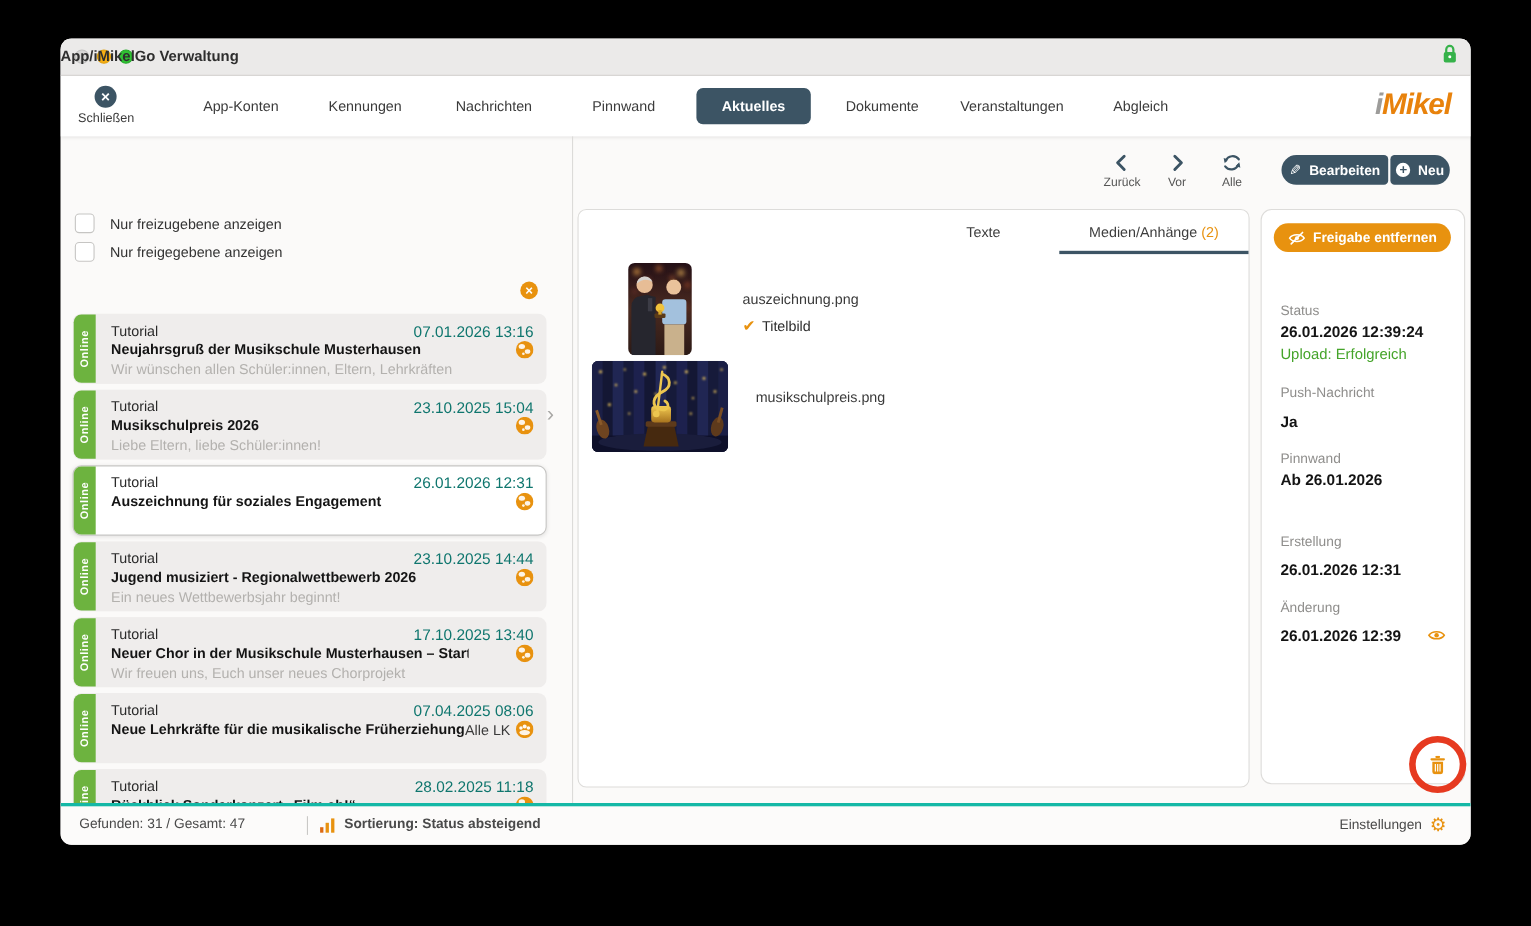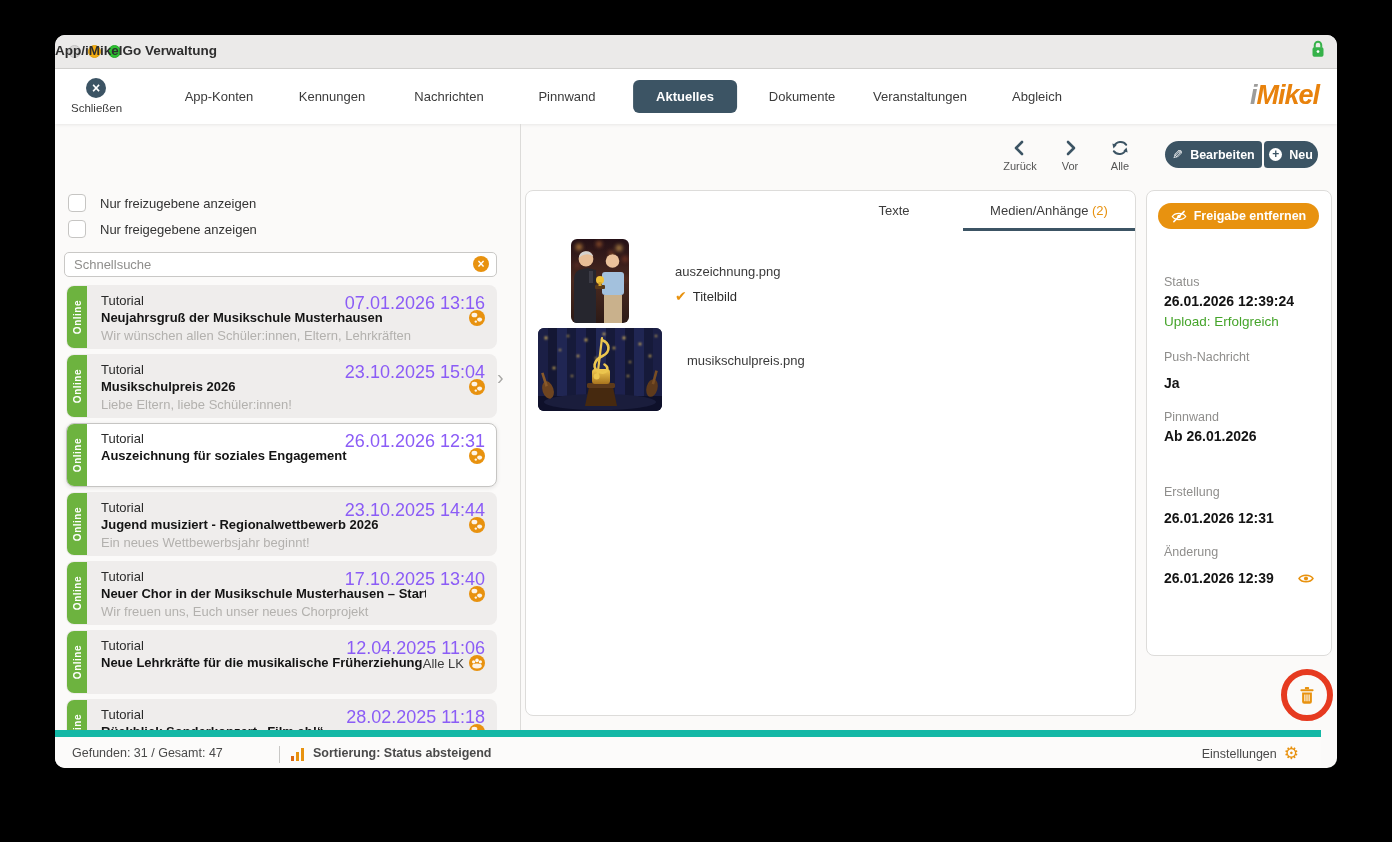--- a/index.html
+++ b/index.html
@@ -29,57 +29,57 @@
   .cbbox{width:18px;height:18px;background:#fff;border:1px solid #c6c5c3;border-radius:4px;box-sizing:border-box;}
   .cbrow .lbl{font-size:13px;color:#333;}
   .search{position:absolute;left:9px;top:128px;width:433px;height:25px;box-sizing:border-box;border:1px solid #c9c8c6;border-radius:5px;background:#fff;font-size:13px;color:#333;padding:0 28px 0 9px;font-family:inherit;outline:none;}
   .search::placeholder{color:#8f8e8c;}
   .clear-ic{position:absolute;left:418px;top:132px;width:16px;height:16px;border-radius:50%;background:#e8920f;color:#fff;font-size:12px;font-weight:bold;line-height:16px;text-align:center;}
   .item{position:absolute;left:11px;width:431px;height:64px;background:#efedec;border-radius:8px;border:1px solid transparent;box-sizing:border-box;}
   .item.selected{background:#fff;border-color:#c6c5c3;box-shadow:0 1px 4px rgba(0,0,0,.10);}
   .badge{position:absolute;left:0;top:0;bottom:0;width:20px;background:#6db33f;border-radius:7px 0 0 7px;display:flex;align-items:center;justify-content:center;}
   .badge span{writing-mode:vertical-rl;transform:rotate(180deg);color:#fff;font-size:10px;font-weight:bold;letter-spacing:.5px;}
   .item .cat{position:absolute;left:34px;top:7px;font-size:13px;color:#2a2a2a;}
-  .item .dt{position:absolute;right:11px;top:7px;font-size:18px;color:#8b5cf6;}
+  .item .dt{position:absolute;right:11px;top:7px;font-size:14px;color:#0f766e;}
   .item .ttl{position:absolute;left:34px;top:24px;right:70px;font-size:13px;font-weight:bold;color:#141414;white-space:nowrap;overflow:hidden;}
   .item .sub{position:absolute;left:34px;top:42px;right:12px;font-size:13px;color:#b3b1ae;white-space:nowrap;overflow:hidden;}
   .item .rside{position:absolute;right:11px;top:24px;display:flex;align-items:center;gap:5px;font-size:13px;color:#3a3a3a;}
   .vdiv{position:absolute;left:465px;top:89px;width:1px;height:606px;background:#dcdbd9;}
   .selchev{position:absolute;left:442px;top:331px;font-size:20px;color:#a9a8a6;}
   
   .navitem{position:absolute;width:52px;text-align:center;}
   .navitem svg{display:block;margin:0 auto;}
   .navitem .lbl{font-size:11px;color:#555;margin-top:2px;}
   .btngroup{position:absolute;left:1110px;top:106px;display:flex;gap:2px;}
   .btn{background:#3c5464;color:#fff;font-size:12.5px;font-weight:bold;height:27px;display:flex;align-items:center;justify-content:center;gap:7px;box-sizing:border-box;}
   .btn.edit{width:97px;border-radius:14px 4px 4px 14px;}
   .btn.new{width:54px;border-radius:4px 14px 14px 4px;}
   .pencil{font-size:13px;transform:scaleX(-1);display:inline-block;}
   .pluscirc{width:13px;height:13px;border-radius:50%;background:#fff;color:#3c5464;font-size:12px;font-weight:bold;line-height:13px;text-align:center;}
   
   .card{position:absolute;background:#fff;border:1px solid #dddcda;border-radius:8px;box-sizing:border-box;}
   .card.mid{left:470px;top:155px;width:611px;height:526px;}
-  .card.right{left:1091px;top:155px;width:186px;height:466px;}
+  .card.right{left:1091px;top:155px;width:186px;height:523px;border-radius:10px;}
   .ctab{position:absolute;transform:translateX(-50%);font-size:13px;color:#3d3d3d;top:12px;white-space:nowrap;}
   .ctab .cnt{color:#e8920f;}
   .ctab-underline{position:absolute;left:437px;right:0;top:37px;height:3px;background:#3c5464;}
   .thumb{position:absolute;border-radius:6px;overflow:hidden;}
   .fname{position:absolute;font-size:13px;color:#3a3a3a;}
   .flagrow{position:absolute;display:flex;align-items:center;gap:6px;font-size:13px;color:#2c2c2c;}
   .flagrow .chk{color:#e8920f;font-size:14px;font-weight:bold;}
   
   .relbtn{position:absolute;left:11px;top:12px;width:161px;height:26px;border-radius:13px;background:#e8920f;color:#fff;font-size:12.5px;font-weight:bold;display:flex;align-items:center;justify-content:center;gap:7px;}
   .flabel{position:absolute;left:17px;font-size:12.5px;color:#8f8e8c;}
   .fvalue{position:absolute;left:17px;font-size:14px;font-weight:bold;color:#141414;}
   .fgreen{position:absolute;left:17px;font-size:13.5px;color:#45a42a;}
   .eyewrap{position:absolute;right:16px;top:380px;width:18px;height:13px;}
   .annring{position:absolute;left:134px;top:478px;width:52px;height:52px;border:6px solid #e63a20;border-radius:50%;box-sizing:border-box;}
   .trashwrap{position:absolute;left:152px;top:496px;width:16px;height:17px;}
   
-  .statusbar{position:absolute;left:0;right:16px;top:695px;height:38px;background:#fcfbfa;border-top:7px solid #14b8a6;text-align:center;}
+  .statusbar{position:absolute;left:0;right:0;top:695px;height:38px;background:#fcfbfa;border-top:3px solid #14b8a6;text-align:center;}
   .sb-found{position:absolute;left:17px;top:9px;font-size:12.5px;color:#4a4a4a;}
   .sb-div{position:absolute;left:224px;top:9px;width:1px;height:17px;background:#c9c8c6;}
   .sortic{position:absolute;left:236px;top:11px;width:14px;height:13px;display:flex;align-items:flex-end;gap:2px;}
   .sortic i{display:block;width:3px;background:#e8920f;}
   .sortic i:nth-child(1){height:5px;background:#dd6a12;}
   .sortic i:nth-child(2){height:9px;}
   .sortic i:nth-child(3){height:13px;}
   .sb-sort{position:absolute;left:258px;top:9px;font-size:12.5px;color:#4a4a4a;font-weight:bold;}
   .sb-right{position:absolute;right:22px;top:8px;display:flex;align-items:center;gap:7px;font-size:12.5px;color:#4a4a4a;}
   .gear{color:#e8920f;font-size:17px;line-height:17px;}
@@ -122,21 +122,20 @@
 
     <div class="leftpanel">
       <div class="cbrow" style="top:70px">
         <span class="cbbox"></span>
         <span class="lbl">Nur freizugebene anzeigen</span>
       </div>
       <div class="cbrow" style="top:96px">
         <span class="cbbox"></span>
         <span class="lbl">Nur freigegebene anzeigen</span>
       </div>
-      <input class="search" type="text" placeholder="Schnellsuche" style="">
       <span class="clear-ic">×</span>
 
       <div class="item" style="top:161px">
         <div class="badge">
             <span>Online</span>
           </div>
         <div class="cat">Tutorial</div>
         <div class="dt">07.01.2026 13:16</div>
         <div class="ttl">Neujahrsgruß der Musikschule Musterhausen</div>
         <div class="rside">
@@ -219,21 +218,21 @@
             </svg>
         </div>
         <div class="sub">Wir freuen uns, Euch unser neues Chorprojekt</div>
       </div>
 
       <div class="item" style="top:506px">
         <div class="badge">
             <span>Online</span>
           </div>
         <div class="cat">Tutorial</div>
-        <div class="dt">12.04.2025 11:06</div>
+        <div class="dt">07.04.2025 08:06</div>
         <div class="ttl">Neue Lehrkräfte für die musikalische Früherziehung</div>
         <div class="rside">
           <span>Alle LK</span>
           <svg width="16" height="16" viewBox="0 0 16 16">
               <circle cx="8" cy="8" r="8" fill="#e8920f"></circle>
               <circle cx="4.6" cy="6.8" r="1.6" fill="#fff" opacity=".95"></circle>
               <circle cx="8" cy="5.4" r="1.8" fill="#fff" opacity=".95"></circle>
               <circle cx="11.4" cy="6.8" r="1.6" fill="#fff" opacity=".95"></circle>
               <ellipse cx="8" cy="11" rx="4.8" ry="2.4" fill="#fff" opacity=".9"></ellipse>
             </svg>

